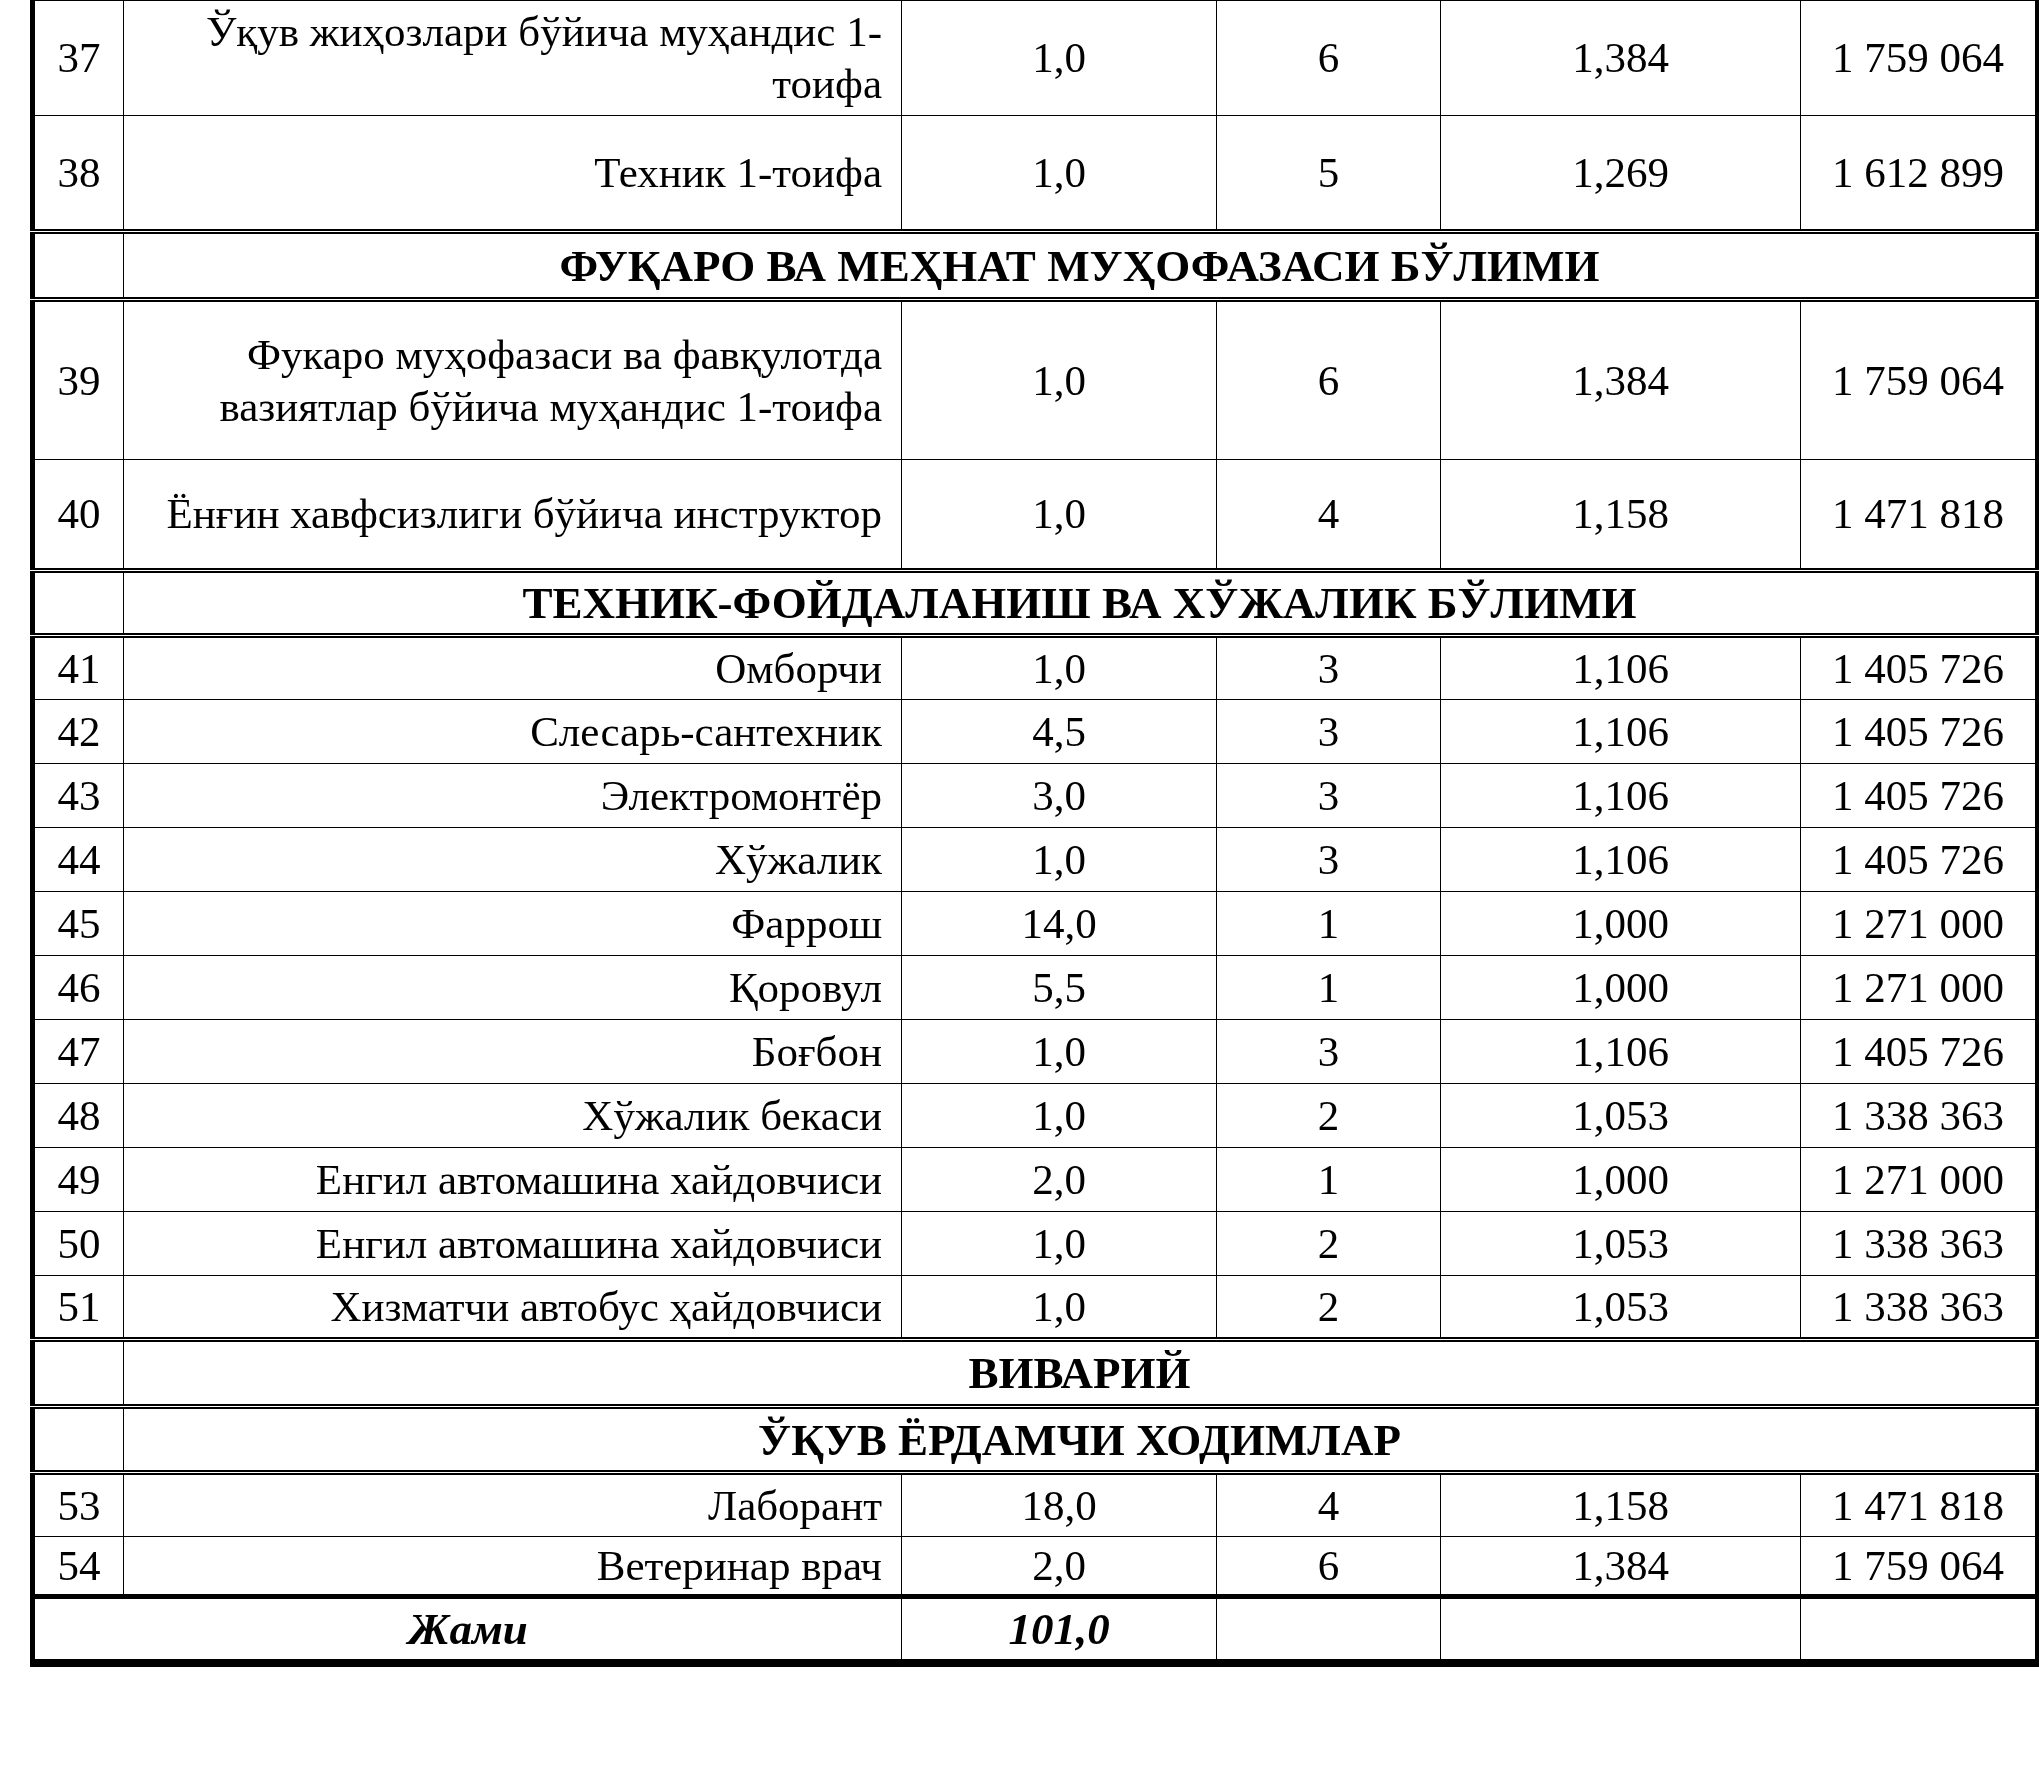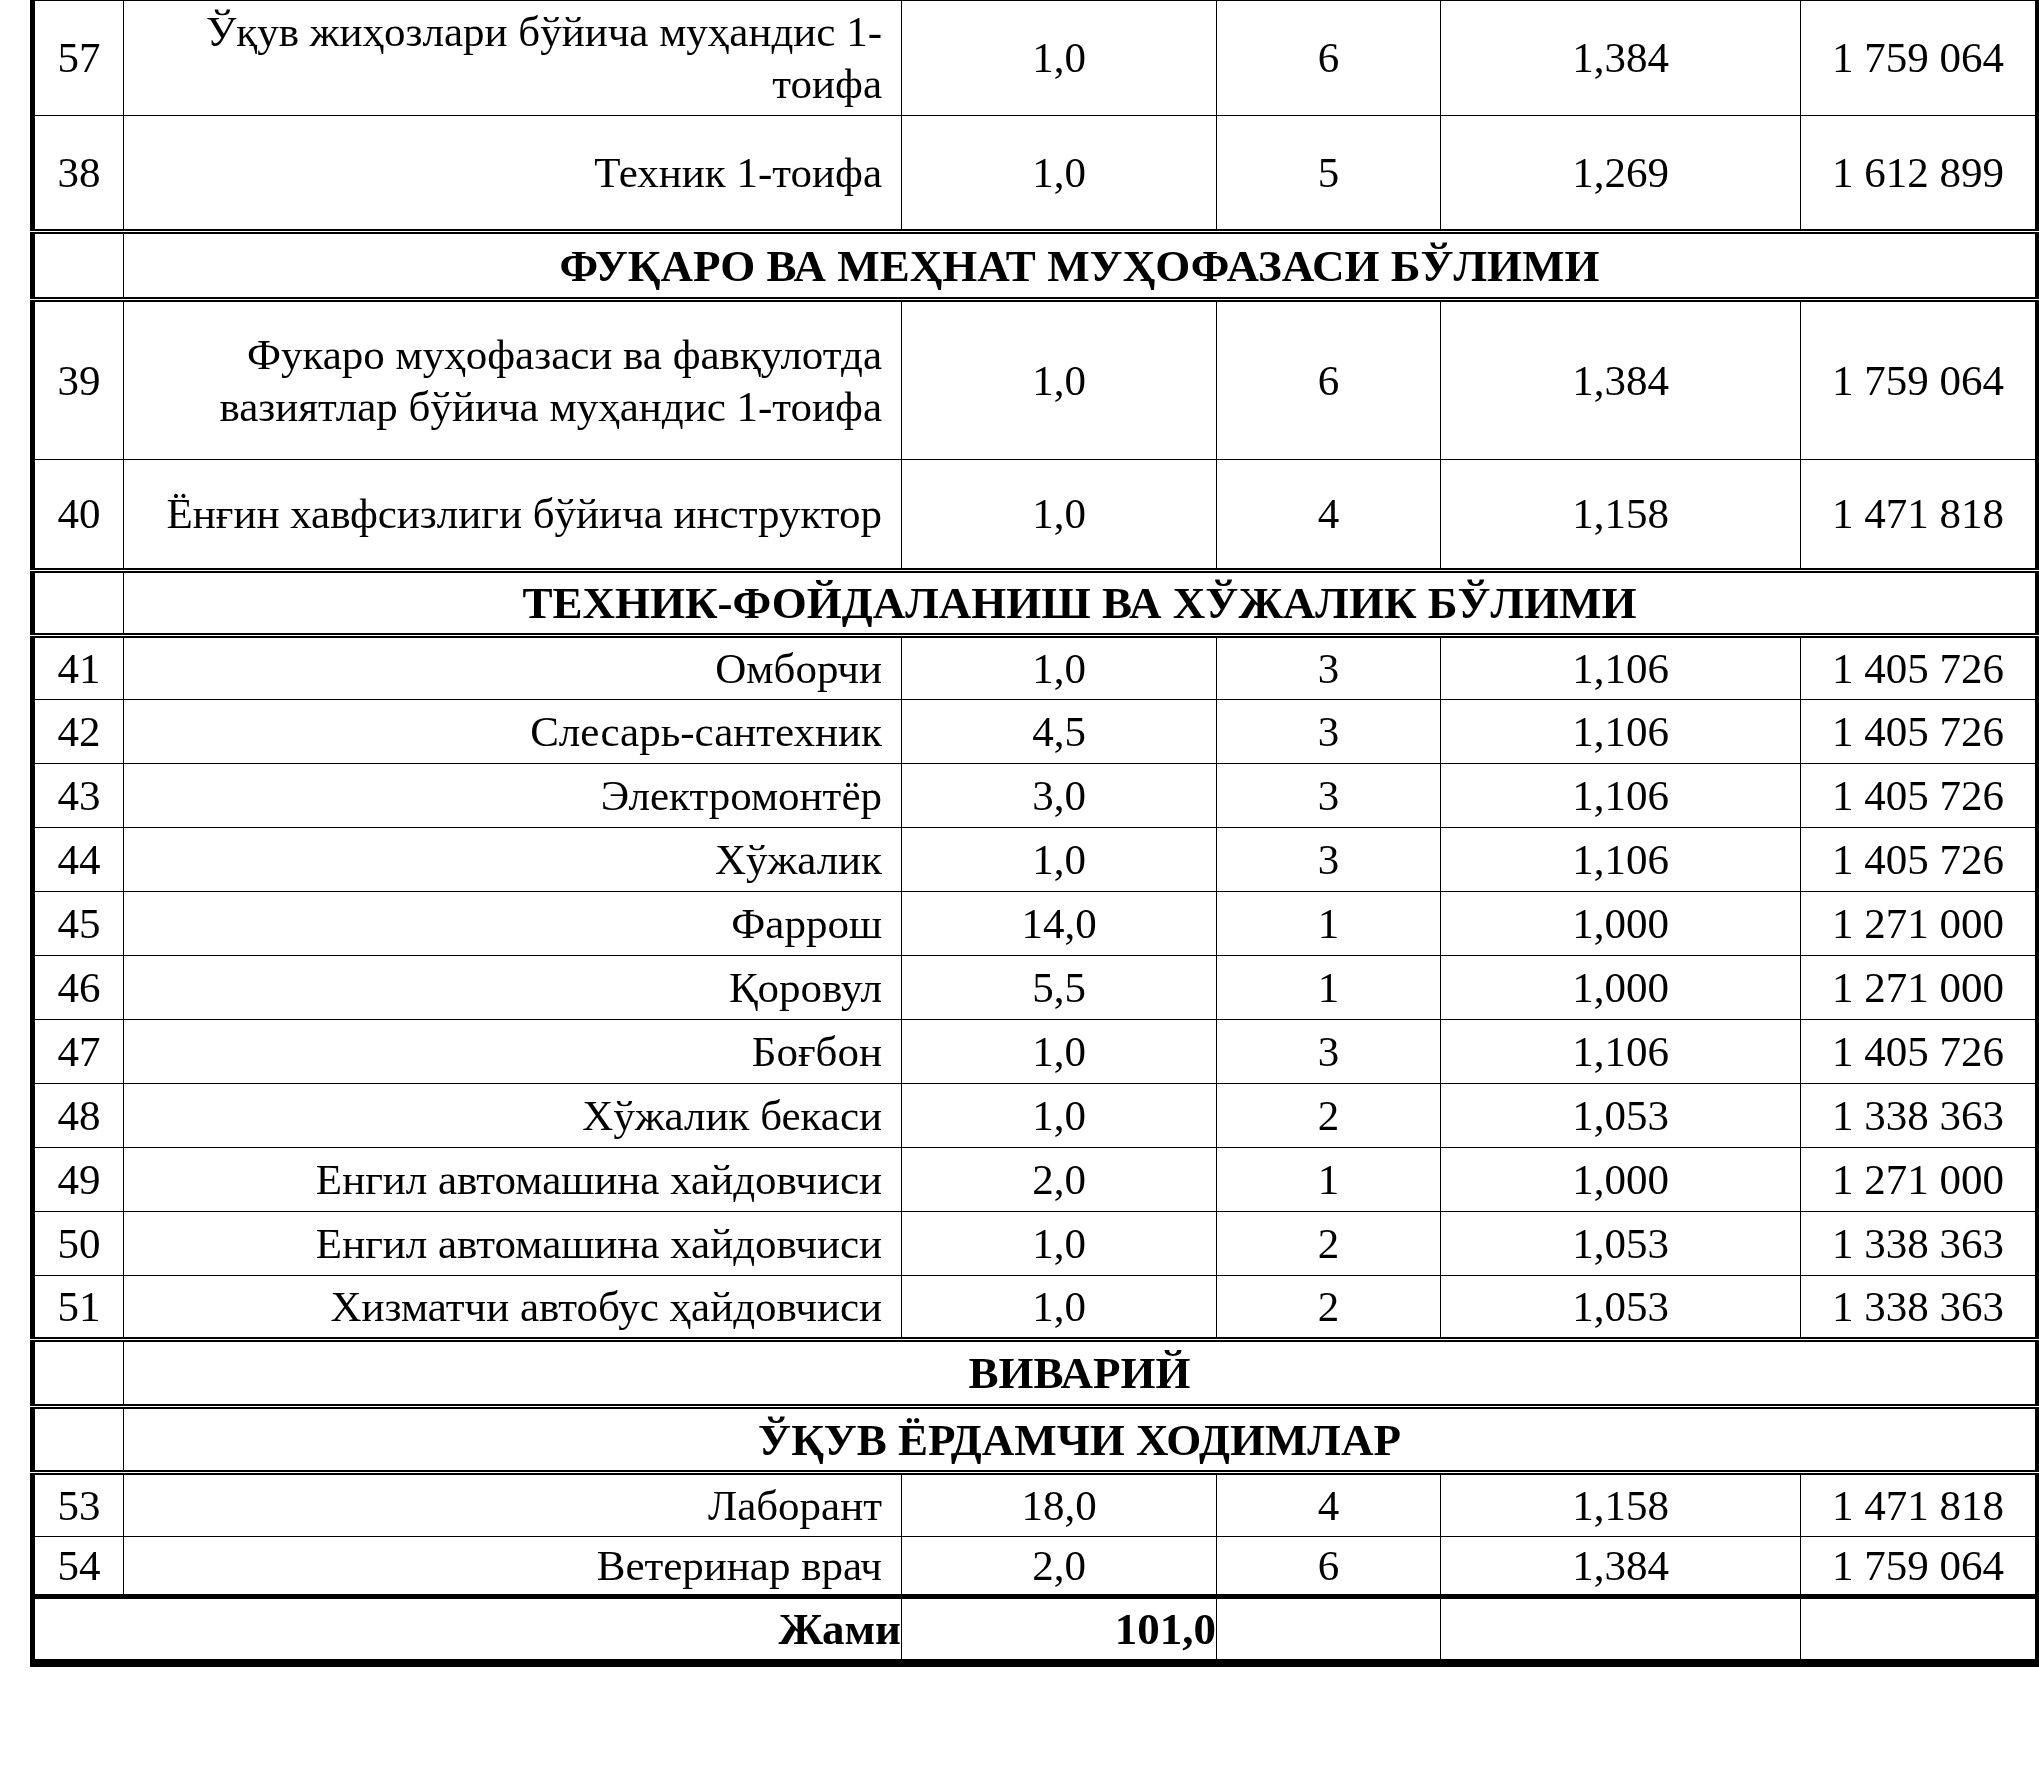--- a/index.html
+++ b/index.html
@@ -24,39 +24,39 @@
   td.c-pos{text-align:right;padding:1.9px 19px 1.9px 24.5px;}
   td.c-cnt,td.c-grade,td.c-coef,td.c-sal{text-align:center;}
   tr.section td{
     border-top:5.6px double #000;border-bottom:5.6px double #000;
   }
   tr.section td.c-sec{
     font-weight:bold;font-size:45px;text-align:center;
   }
   tr.total td{
     border-top:5.6px solid #000;border-bottom:none;
-    font-weight:bold;font-size:45px;text-align:right;
+    font-weight:bold;font-size:45px;text-align:center;font-style:italic;
   }
 </style>
 </head>
 <body>
 
 <div class="page">
   <table class="staff">
     <colgroup>
       <col style="width:91px">
       <col style="width:778px">
       <col style="width:315px">
       <col style="width:224px">
       <col style="width:360px">
       <col style="width:237px">
     </colgroup>
     <tbody id="staff-body">
         <tr class="item" style="height: 115px;">
-          <td class="c-num">57</td>
+          <td class="c-num">37</td>
           <td class="c-pos">Ўқув жиҳозлари бўйича муҳандис 1-тоифа</td>
           <td class="c-cnt">1,0</td>
           <td class="c-grade">6</td>
           <td class="c-coef">1,384</td>
           <td class="c-sal">1 759 064</td>
         </tr>
         <tr class="item" style="height: 116px;">
           <td class="c-num">38</td>
           <td class="c-pos">Техник 1-тоифа</td>
           <td class="c-cnt">1,0</td>

